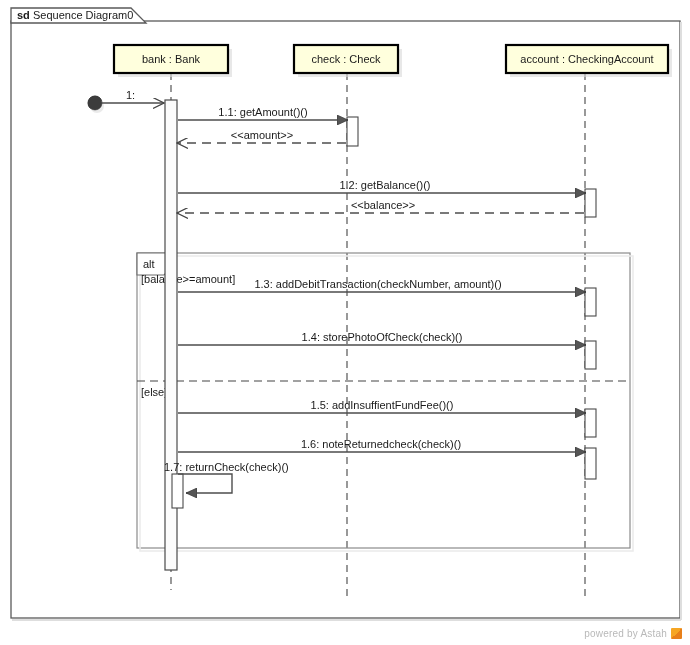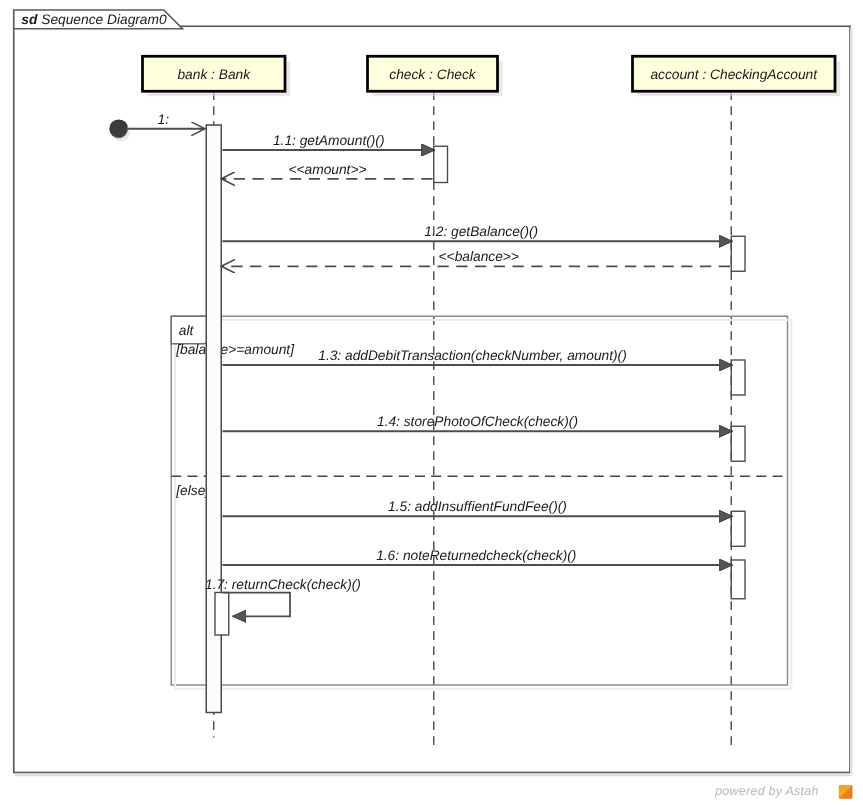--- a/index.html
+++ b/index.html
@@ -8,21 +8,20 @@
     padding: 0;
     background: #ffffff;
     font-family: "Liberation Sans", sans-serif;
   }
   #canvas {
     position: relative;
     width: 690px;
     height: 645px;
     background: #ffffff;
     overflow: hidden;
-    font-style: italic;
   }
   svg#diagram {
     position: absolute;
     left: 0;
     top: 0;
     width: 690px;
     height: 645px;
   }
   .lbl {
     font-family: "Liberation Sans", sans-serif;
@@ -43,21 +42,21 @@
   .watermark {
     position: absolute;
     right: 8px;
     bottom: 6px;
     font-family: "Liberation Sans", sans-serif;
     font-size: 10px;
     color: #b9b9b9;
     letter-spacing: 0.2px;
     display: flex;
     align-items: center;
-    gap: 16px;
+    gap: 4px;
   }
   .watermark-mark {
     display: inline-block;
     width: 11px;
     height: 11px;
     background:
       linear-gradient(135deg, #f6a623 0 50%, #e8801a 50% 100%);
     border-radius: 1px;
   }
 </style>

